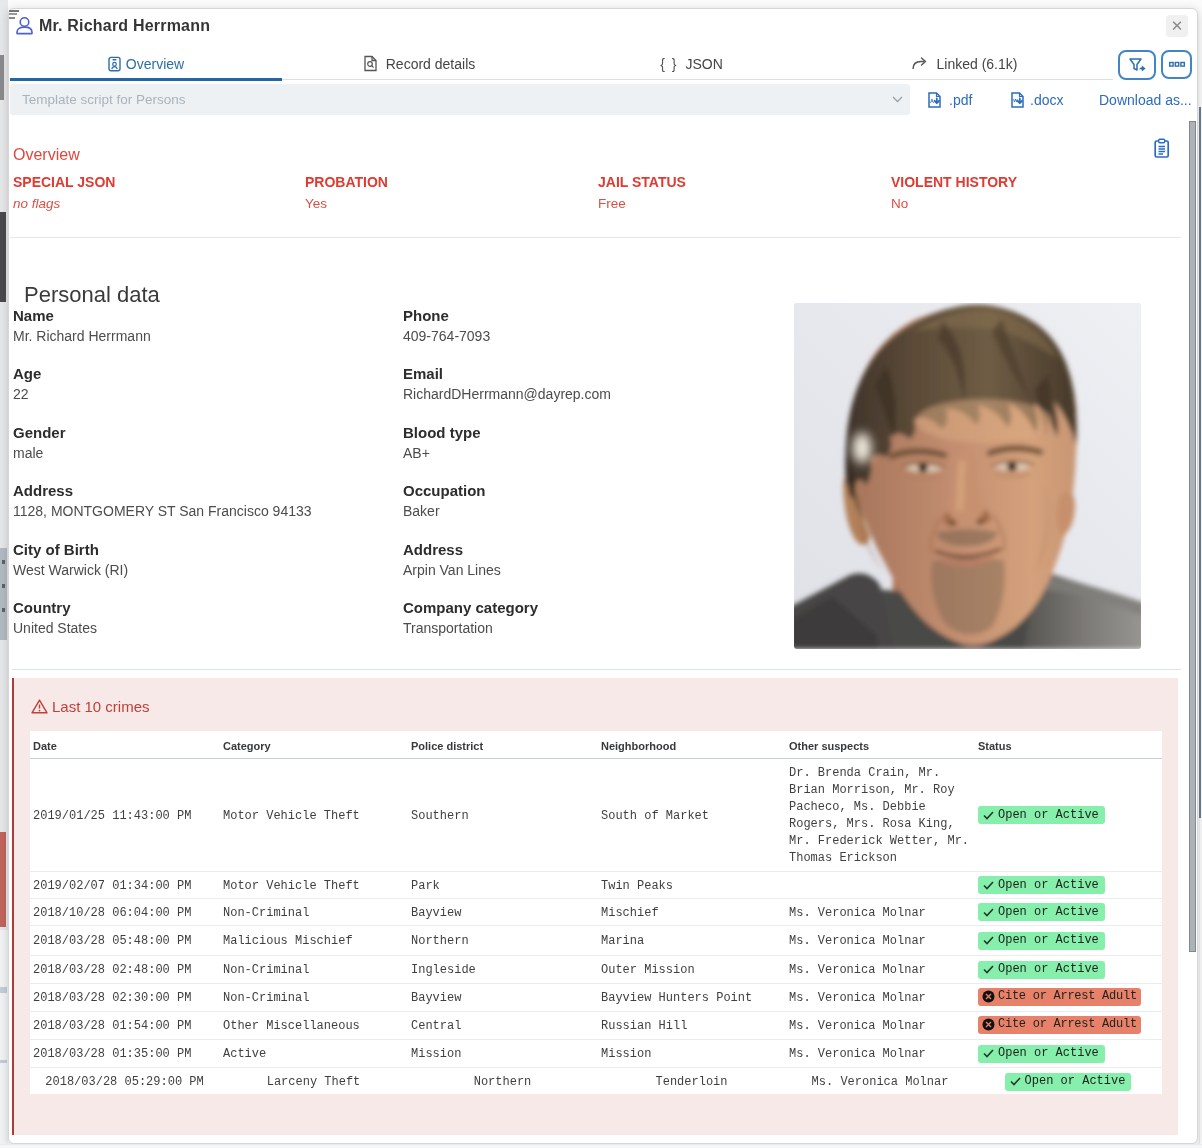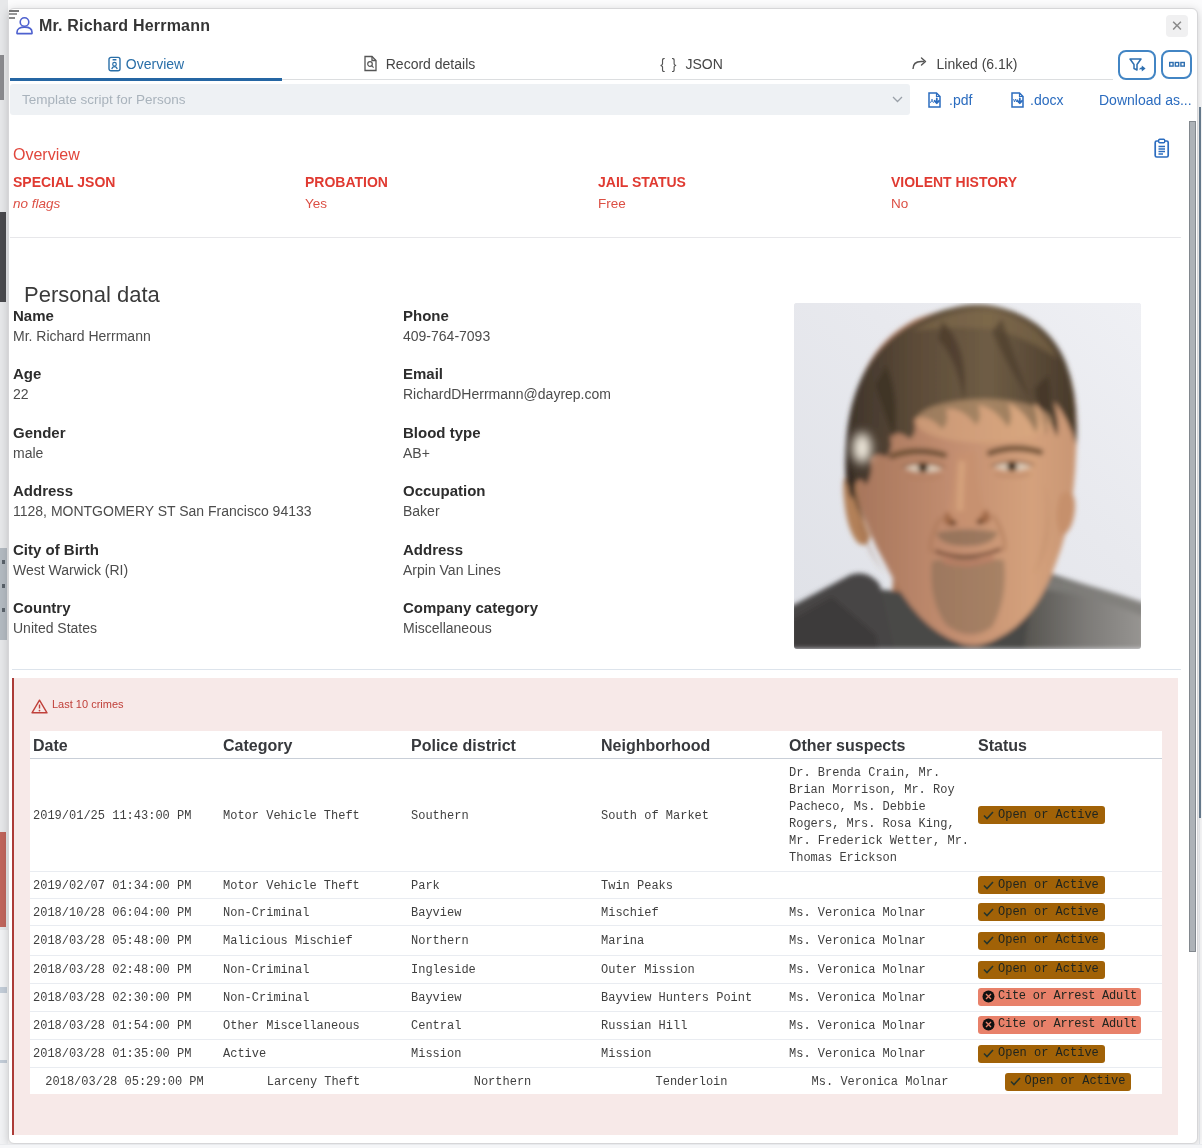--- a/index.html
+++ b/index.html
@@ -30,34 +30,34 @@
   .redh { left:13px; top:146px; font-size:16px; color:#e1463c; }
   .flag-l { top:174px; font-size:14px; font-weight:bold; color:#e03a31; }
   .flag-v { top:196px; font-size:13.5px; color:#dc4f44; }
   .div1 { left:10px; top:237px; width:1171px; height:1px; background:#e7e7ea; }
   .pdh { left:13px; top:282px; font-size:22px; color:#3a3a3a;margin-left:11px; }
   .pd b { display:block; font-size:15px; color:#2d2d2d; }
   .pd span { display:block; font-size:14px; color:#4c4c4c; margin-top:4px; }
   .div2 { left:12px; top:669px; width:1169px; height:1px; background:#dde4ec; }
   .crimes { left:12px; top:678px; width:1166px; height:457px; background:#f7e9e8;
             border-left:2.5px solid #ac3c38; }
-  .crtitle { left:52px; top:698px; font-size:11px; color:#c0403a; }
+  .crtitle { left:52px; top:698px; font-size:15px; color:#c0403a; }
   .tblwrap { left:30px; top:731px; width:1132px; background:#fff; }
   table { width:1132px; border-collapse:collapse; table-layout:fixed; }
-  th { font-size:16px; font-weight:bold; color:#37393d; text-align:left;
+  th { font-size:11px; font-weight:bold; color:#37393d; text-align:left;
        padding:3px 6px 0 3px; height:27px; vertical-align:middle;
        border-bottom:1.5px solid #c9cfd8; font-family:"Liberation Sans",sans-serif; }
   td { font-family:"Liberation Mono", monospace; font-size:12px; color:#3f3f3f;
        line-height:17px; padding:3px 4px 0 3px; vertical-align:middle;
        border-bottom:1px solid #e9ecf1; }
   tr.last td { border-bottom:none;text-align:center; }
   .badge { display:inline-flex; align-items:center; height:18px; border-radius:3px;
            font-family:"Liberation Mono",monospace; font-size:12px; color:#20251f;
            padding:0 6px 0 5px; white-space:nowrap; }
-  .bg-g { background:#a16207; }
+  .bg-g { background:#86efac; }
   .bg-r { background:#e8816a; letter-spacing:-0.26px; padding:0 4px; }
   .thumb { left:1189px; top:121px; width:7px; height:831px; background:#adb2b7;
            border:1px solid #82888e; }
   .rline { left:1199px; top:107px; width:2px; height:711px; background:#64788a; }
   .bband { left:0; top:1144px; width:1202px; height:4px; background:#f5f6f8;
            border-top:1px solid #e8eaed; }
 </style>
 </head>
 <body>
 <div id="page">
@@ -206,21 +206,21 @@
   <div class="abs pd" style="left:403px;top:541px">
       <b>Address</b>
       <span>Arpin Van Lines</span>
     </div>
   <div class="abs pd" style="left:13px;top:599px">
       <b>Country</b>
       <span>United States</span>
     </div>
   <div class="abs pd" style="left:403px;top:599px">
       <b>Company category</b>
-      <span>Miscellaneous</span>
+      <span>Transportation</span>
     </div>
 
   <div class="abs" id="photo" style="left:794px;top:303px;width:347px;height:346px;background:#e8e9ee;border-radius:3px;overflow:hidden">
   <svg width="347" height="346" viewBox="0 0 347 346">
     <defs>
       <linearGradient id="bgg" x1="0" y1="1" x2="1" y2="0">
         <stop offset="0" stop-color="#dfe1e7"></stop>
         <stop offset="0.6" stop-color="#e8e9ee"></stop>
         <stop offset="1" stop-color="#eff0f4"></stop>
       </linearGradient>

